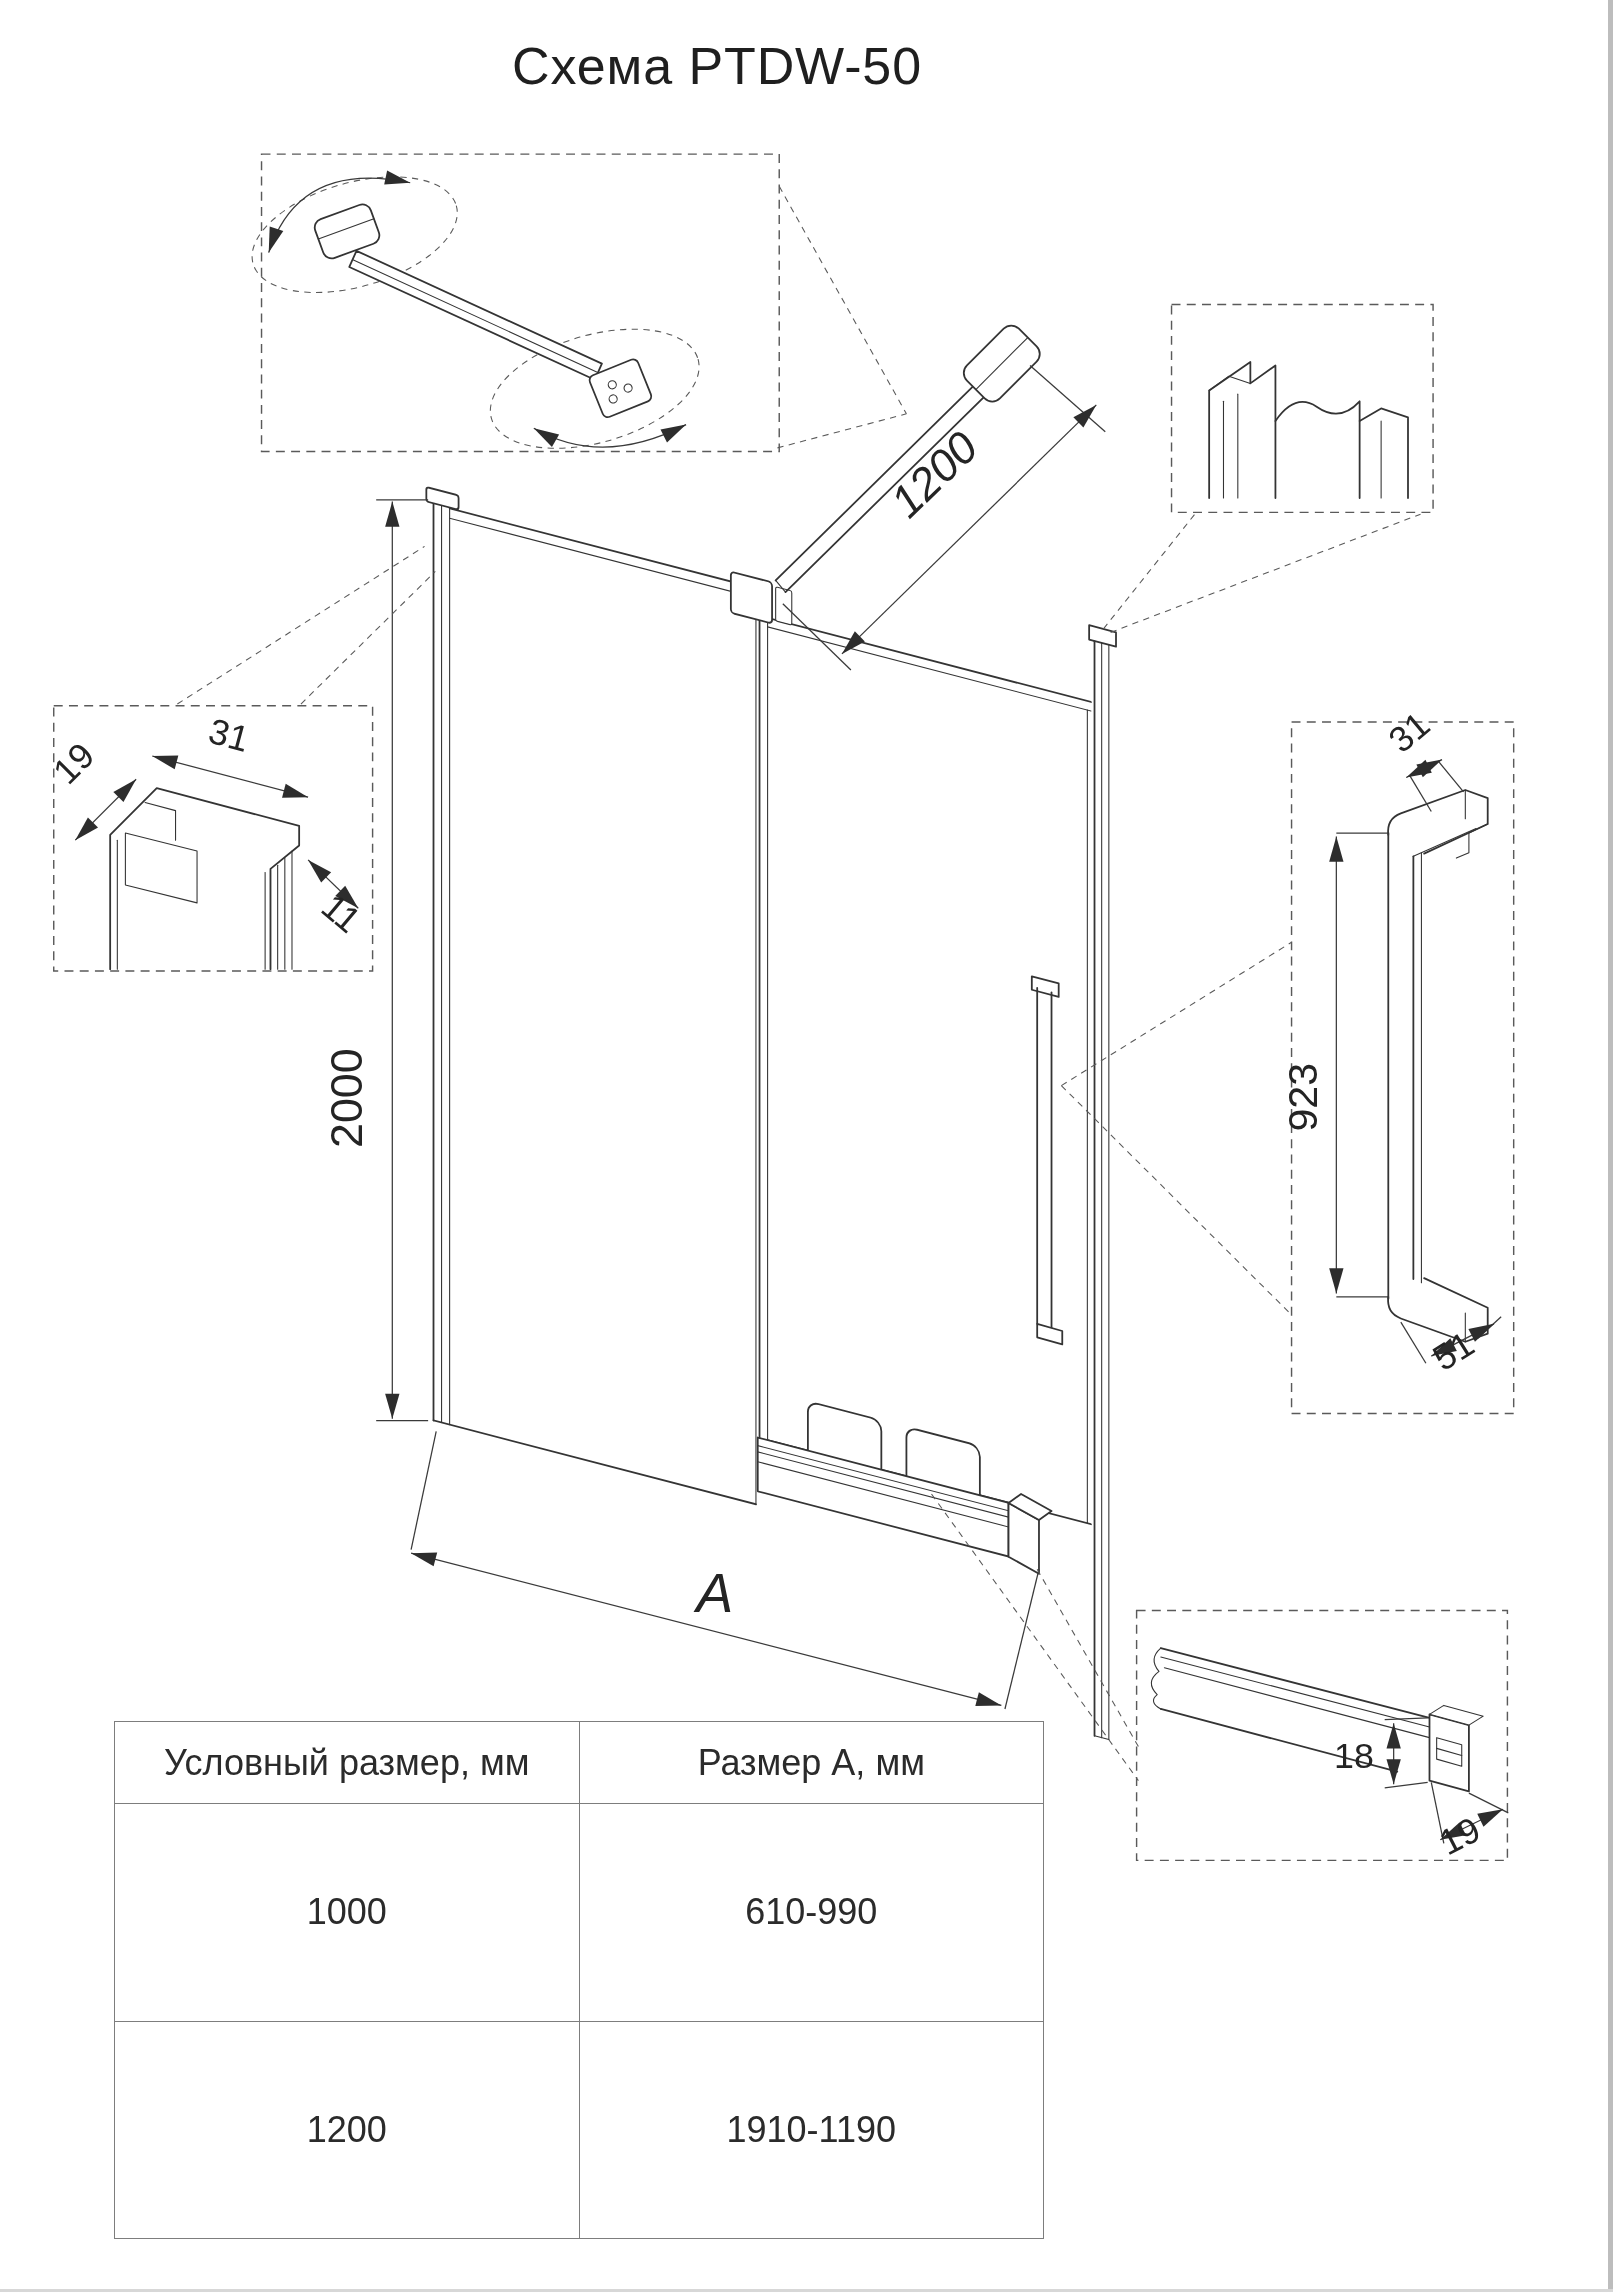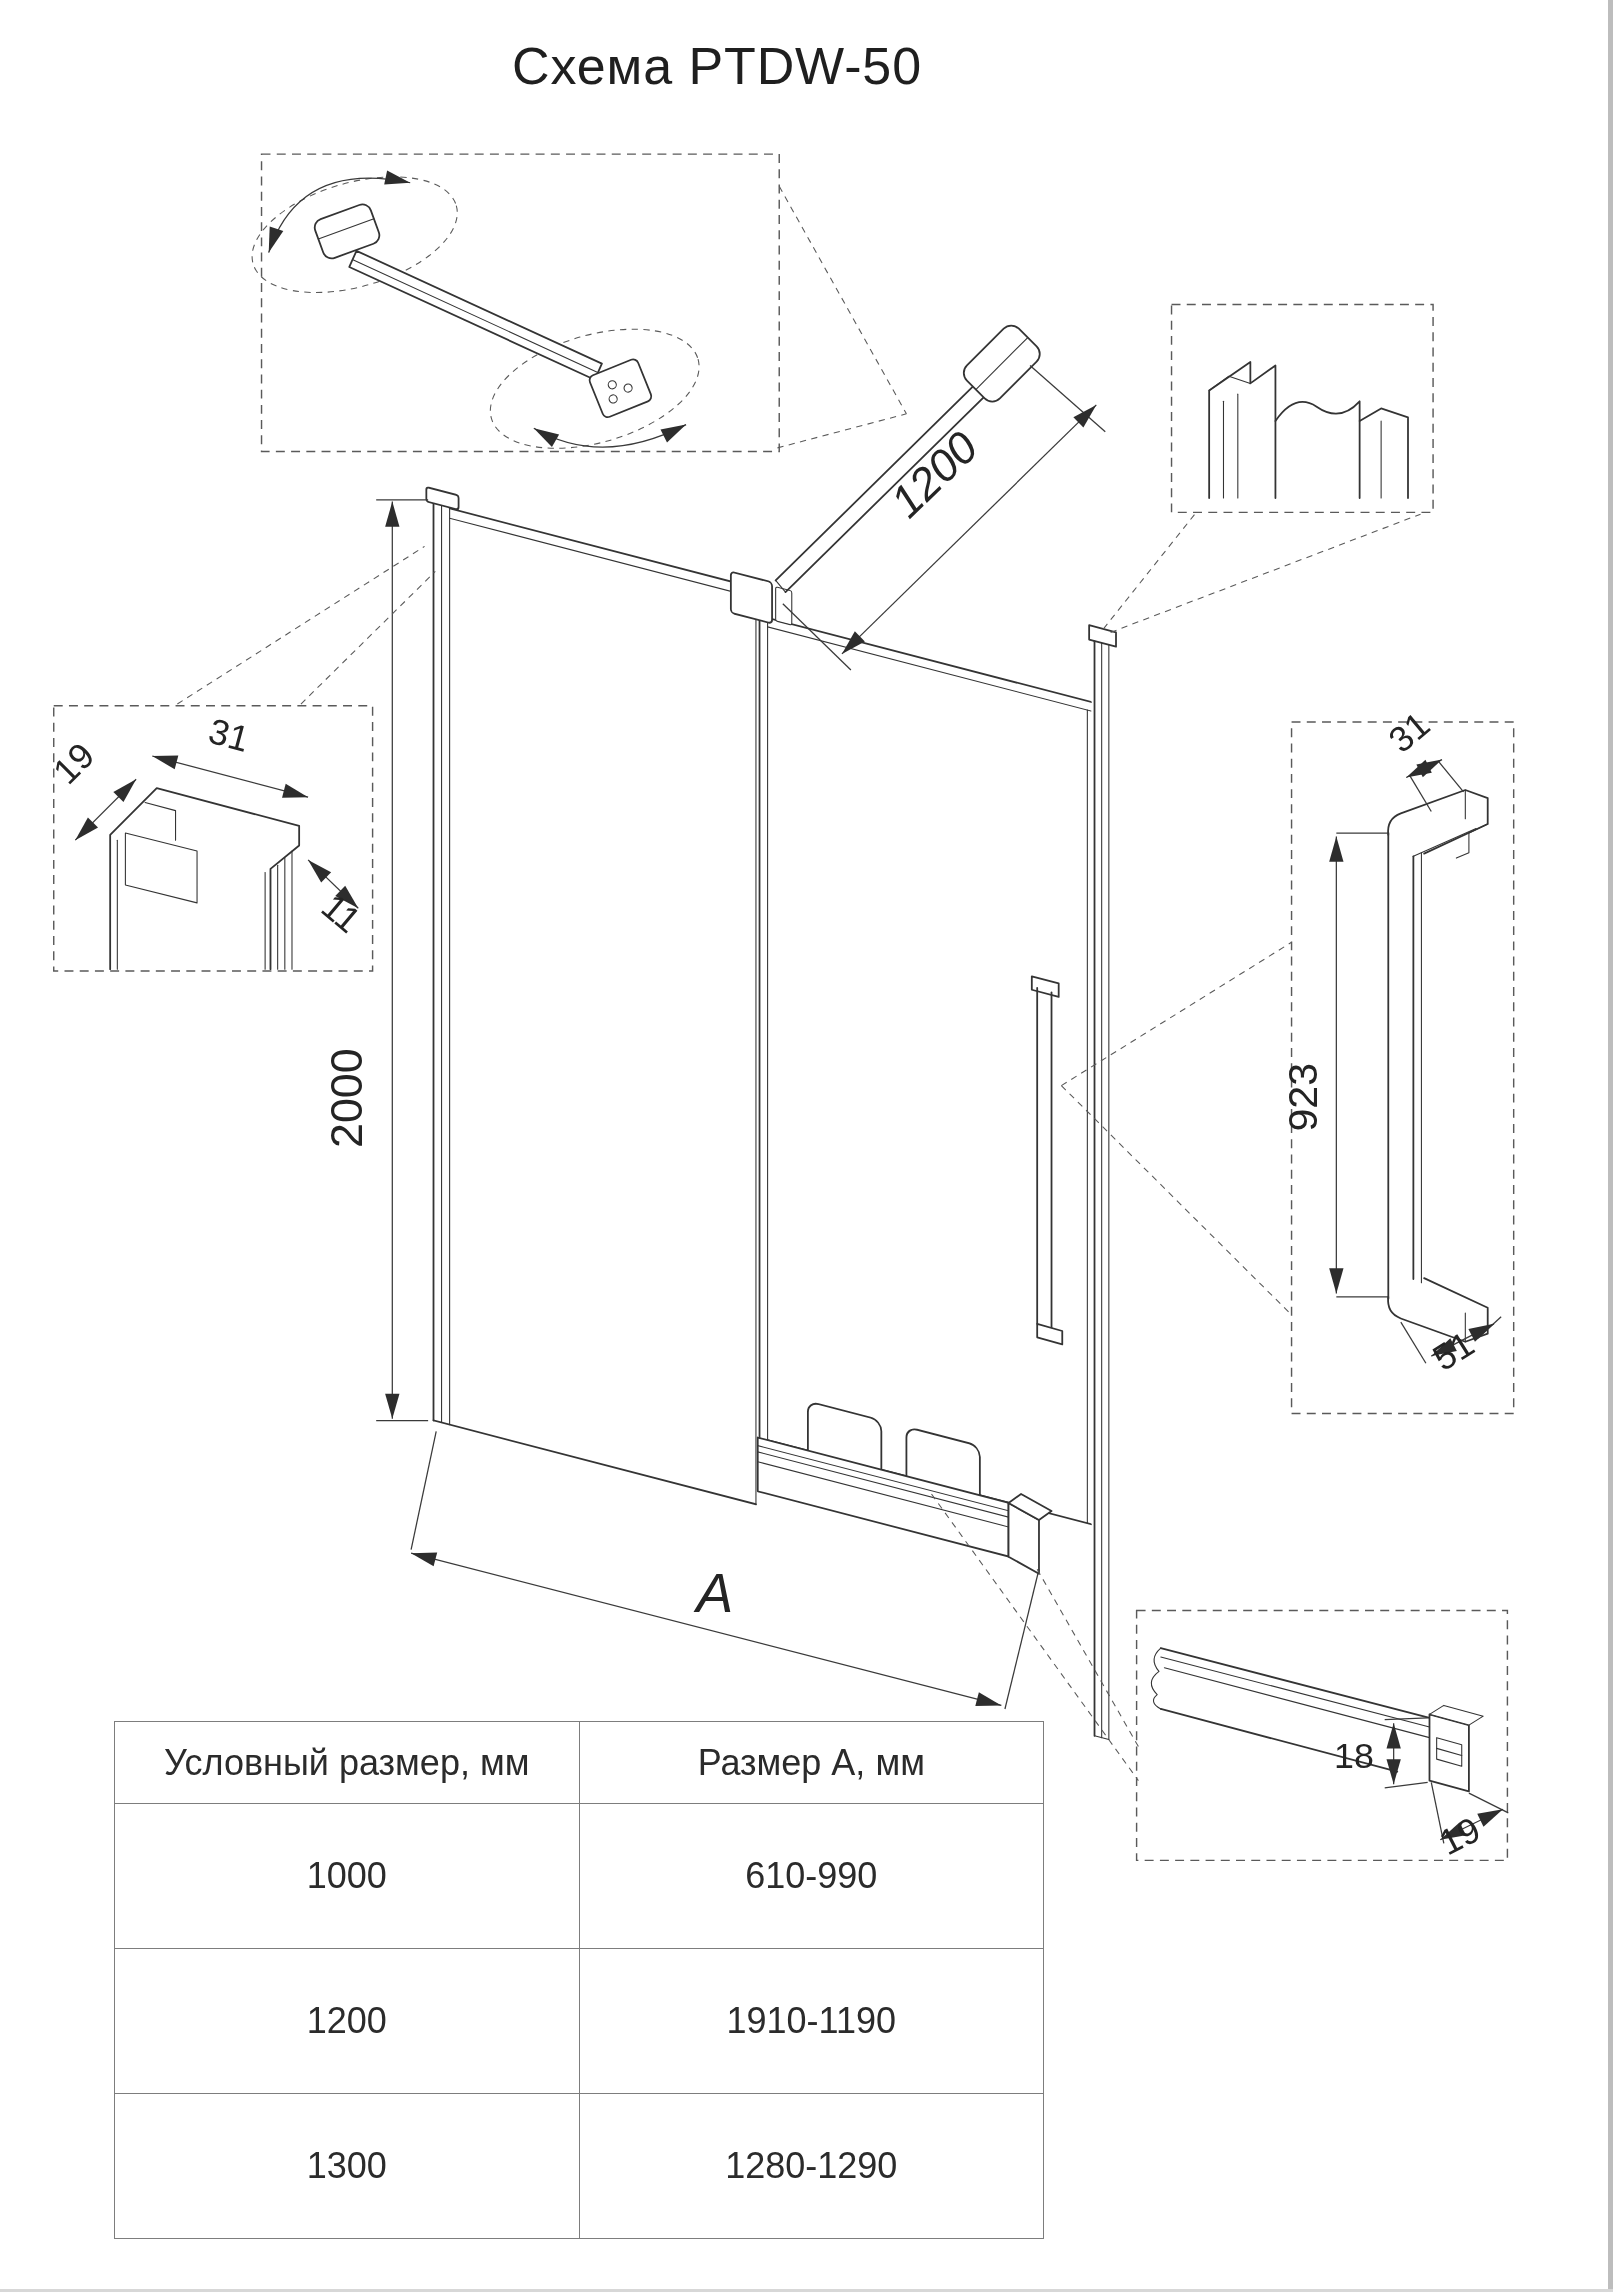--- a/index.html
+++ b/index.html
@@ -277,23 +277,19 @@
     </thead>
     <tbody>
       <tr>
         <td>1000</td>
         <td>610-990</td>
       </tr>
       <tr>
         <td>1200</td>
         <td>1910-1190</td>
       </tr>
-      <tr>
-        <td>1300</td>
-        <td>1280-1290</td>
-      </tr>
     </tbody>
   </table>
 
   <div class="edge-right"></div>
   <div class="edge-bottom"></div>
 </div>
 
 
 </body></html>

